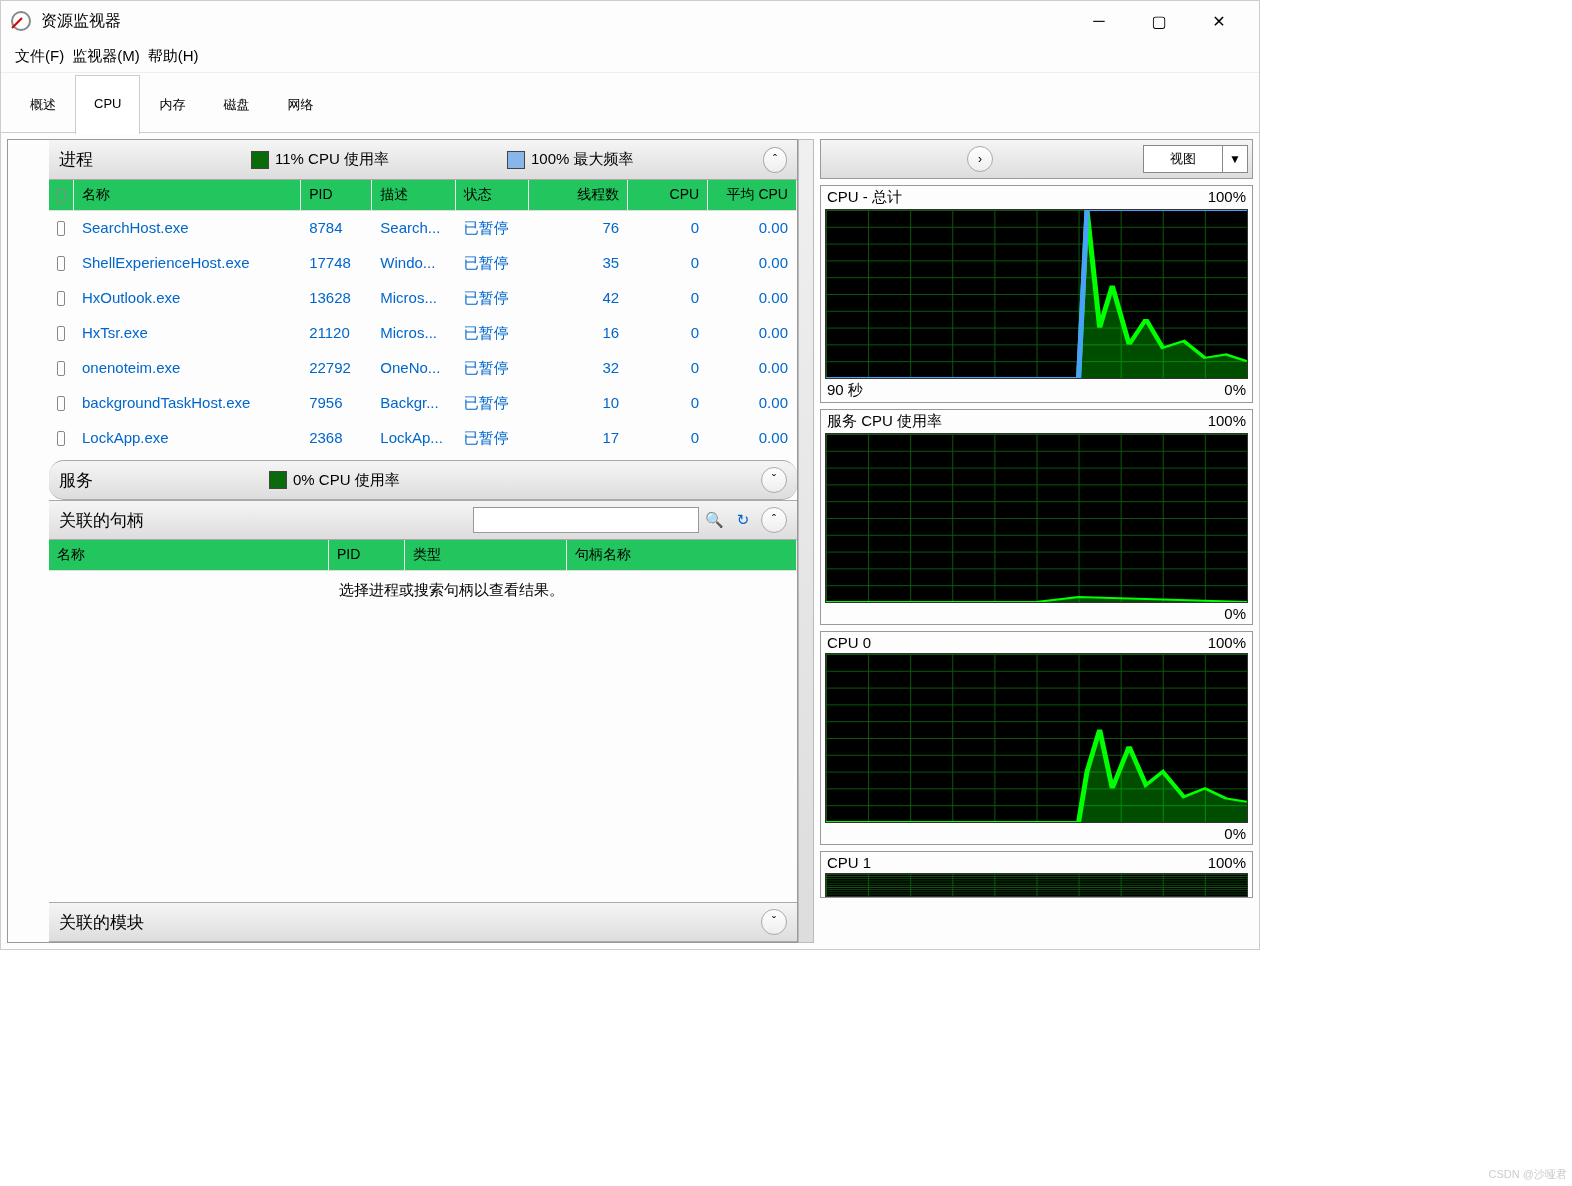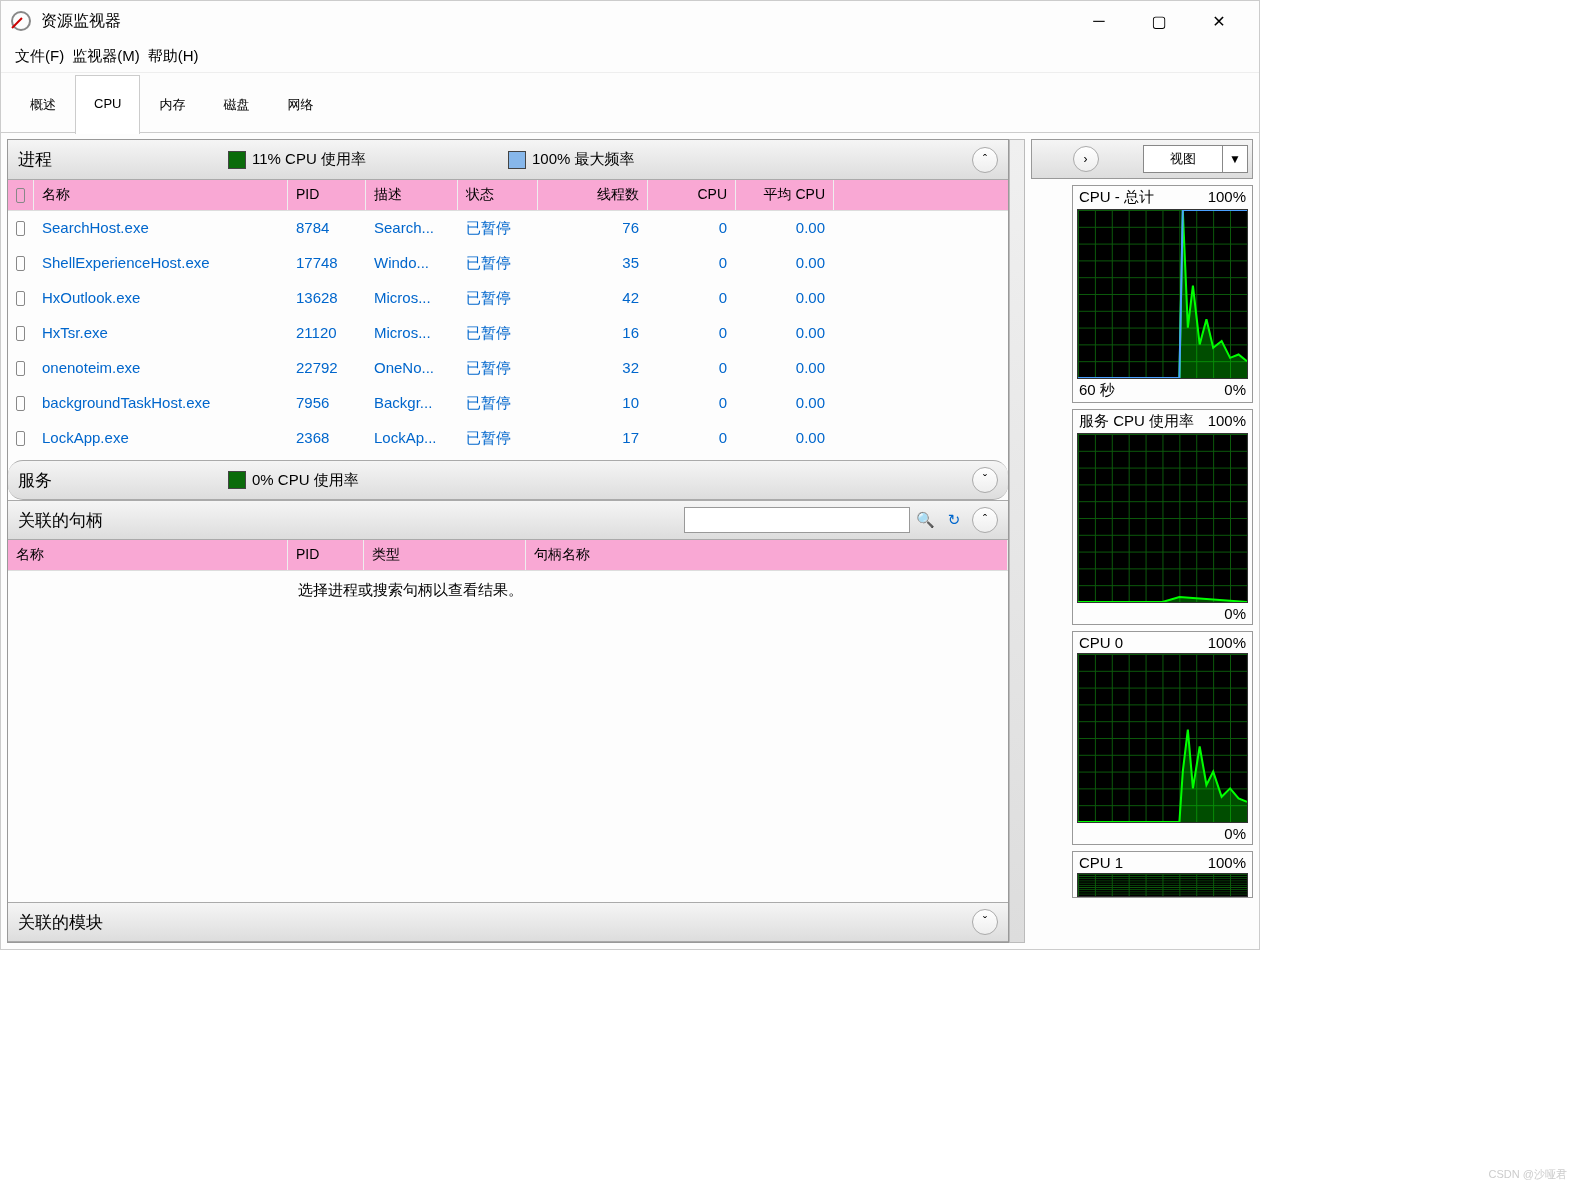--- a/index.html
+++ b/index.html
@@ -10,34 +10,34 @@
     .titlebar-icon::after { content: ""; position: absolute; width: 2px; height: 14px; background: #c00; left: 3px; top: 3px; transform: rotate(45deg); transform-origin: center; }
     .title { font-size: 16px; flex: 1; }
     .window-controls { display: flex; gap: 30px; padding-right: 15px; }
     .win-btn { width: 30px; height: 30px; display: flex; align-items: center; justify-content: center; cursor: pointer; font-size: 16px; }
     .menubar { display: flex; padding: 4px 10px; font-size: 15px; border-bottom: 1px solid #eee; }
     .menu-item { cursor: pointer; padding: 2px 4px; }
     .tabbar { display: flex; border-bottom: 1px solid #ccc; padding: 0 10px; }
     .tab { padding: 20px 18px; cursor: pointer; font-size: 13px; border: 1px solid transparent; border-bottom: none; position: relative; top: 2px; }
     .tab.active { background: #fff; border-color: #ccc; }
     .content { flex: 1; display: flex; overflow: hidden; }
-    .left-pane { width: 1002px; border: 1px solid #999; margin: 6px 0 6px 6px; display: flex; flex-direction: column; overflow: hidden; }
+    .left-pane { width: 791px; border: 1px solid #999; margin: 6px 0 6px 6px; display: flex; flex-direction: column; overflow: hidden; padding-left: 41px; }
     .right-pane { flex: 1; margin: 6px; display: flex; flex-direction: column; gap: 6px; overflow: hidden; }
     .scroll-gap { width: 16px; background: linear-gradient(#f0f0f0, #ddd); border: 1px solid #bbb; margin: 6px 0; }
     
     .section-header { background: linear-gradient(#f5f5f5, #ddd); border-bottom: 1px solid #aaa; padding: 6px 10px; display: flex; align-items: center; font-size: 17px; height: 40px; }
     .sec-title { font-weight: normal; width: 210px; }
     .sec-stat { display: flex; align-items: center; gap: 6px; width: 280px; font-size: 15px; }
     .sq { width: 18px; height: 18px; border: 1px solid #444; }
     .sq.green { background: #0a6b0a; }
     .sq.blue { background: #87b7ea; }
     .chevron-btn { width: 26px; height: 26px; border: 1px solid #aaa; border-radius: 50%; background: linear-gradient(#fff,#eee); display: flex; align-items: center; justify-content: center; font-size: 12px; cursor: pointer; margin-left: auto; }
     
     .table { display: flex; flex-direction: column; flex: 1; overflow: auto; position: relative; }
-    .table-head { display: flex; border-bottom: 1px solid #ddd; font-size: 14px; background: #f9a8d4; }
+    .table-head { display: flex; border-bottom: 1px solid #ddd; font-size: 14px; background: #22c55e; }
     .th, .td { padding: 6px 8px; border-right: 1px solid #eee; text-align: left; overflow: hidden; white-space: nowrap; text-overflow: ellipsis; }
     .th { position: relative; }
     .sort-ind { position: absolute; top: -2px; left: 50%; transform: translateX(-50%); font-size: 10px; color: #555; }
     .row { display: flex; color: #0066cc; font-size: 15px; padding: 2px 0; }
     .row .td { border-right: 1px solid transparent; }
     .col-chk { width: 26px; display: flex; align-items: center; justify-content: center; }
     .col-name { width: 254px; }
     .col-pid { width: 78px; }
     .col-desc { width: 92px; }
     .col-status { width: 80px; }
@@ -57,21 +57,21 @@
     .h-type { width: 162px; }
     .h-handle { flex: 1; }
     
     .modules-section { border-top: 1px solid #aaa; }
     
     .view-header { display: flex; align-items: center; gap: 8px; padding: 4px; background: linear-gradient(#f5f5f5,#ddd); border: 1px solid #999; height: 40px; }
     .view-dropdown { margin-left: auto; display: flex; align-items: center; border: 1px solid #888; background: #fff; height: 28px; }
     .view-label { padding: 0 26px; font-size: 13px; font-family: Liberation Mono, monospace; }
     .view-arrow { border-left: 1px solid #888; padding: 0 6px; font-size: 12px; height: 100%; display: flex; align-items: center; }
     
-    .chart-block { border: 1px solid #999; display: flex; flex-direction: column; margin-left: 41px; }
+    .chart-block { border: 1px solid #999; display: flex; flex-direction: column; }
     .chart-top { display: flex; justify-content: space-between; padding: 2px 6px; font-size: 15px; }
     .chart-body { position: relative; height: 170px; background: #000; border: 1px solid #333; margin: 0 4px; overflow: hidden; }
     .grid-lines { position: absolute; inset: 0; background-image:
       linear-gradient(#0b5a0b 1px, transparent 1px),
       linear-gradient(90deg, #0b5a0b 1px, transparent 1px);
       background-size: 10% 10%; }
     .chart-bottom { display: flex; justify-content: space-between; padding: 2px 6px; font-size: 15px; }
     .chart-svg { position: absolute; inset: 0; width: 100%; height: 100%; }
     
     .watermark { position: absolute; bottom: 4px; right: 5px; color: #ccc; font-size: 11px; }
@@ -282,21 +282,21 @@
             </div>
     <div class="chart-body">
               <div class="grid-lines"></div>
               <svg class="chart-svg" viewBox="0 0 100 100" preserveAspectRatio="none">
                 <path d="M0,100 L0,100 L10,100 L20,100 L30,100 L40,100 L50,100 L55,100 L60,100 L62,0 L65,70 L68,45 L72,80 L76,65 L80,82 L85,78 L90,88 L95,86 L100,90 L100,100 Z" fill="rgba(0,255,0,0.3)" stroke="none"></path>
                 <path d="M0,100 L10,100 L20,100 L30,100 L40,100 L50,100 L55,100 L60,100 L62,0 L65,70 L68,45 L72,80 L76,65 L80,82 L85,78 L90,88 L95,86 L100,90 " fill="none" stroke="#00ff00" stroke-width="1.2"></path>
                 <path d="M0,100 L10,100 L20,100 L30,100 L40,100 L50,100 L55,100 L60,100 L62,0 L65,0 L68,0 L72,0 L76,0 L80,0 L85,0 L90,0 L95,0 L100,0 " fill="none" stroke="#4aa0ff" stroke-width="1.2"></path>
               </svg>
             </div>
     <div class="chart-bottom">
-              <span>60 秒</span>
+              <span>90 秒</span>
               <span>0%</span>
             </div>
           </div>
           <div class="chart-block">
     <div class="chart-top">
               <span>服务 CPU 使用率</span>
               <span>100%</span>
             </div>
     <div class="chart-body">
               <div class="grid-lines"></div>

